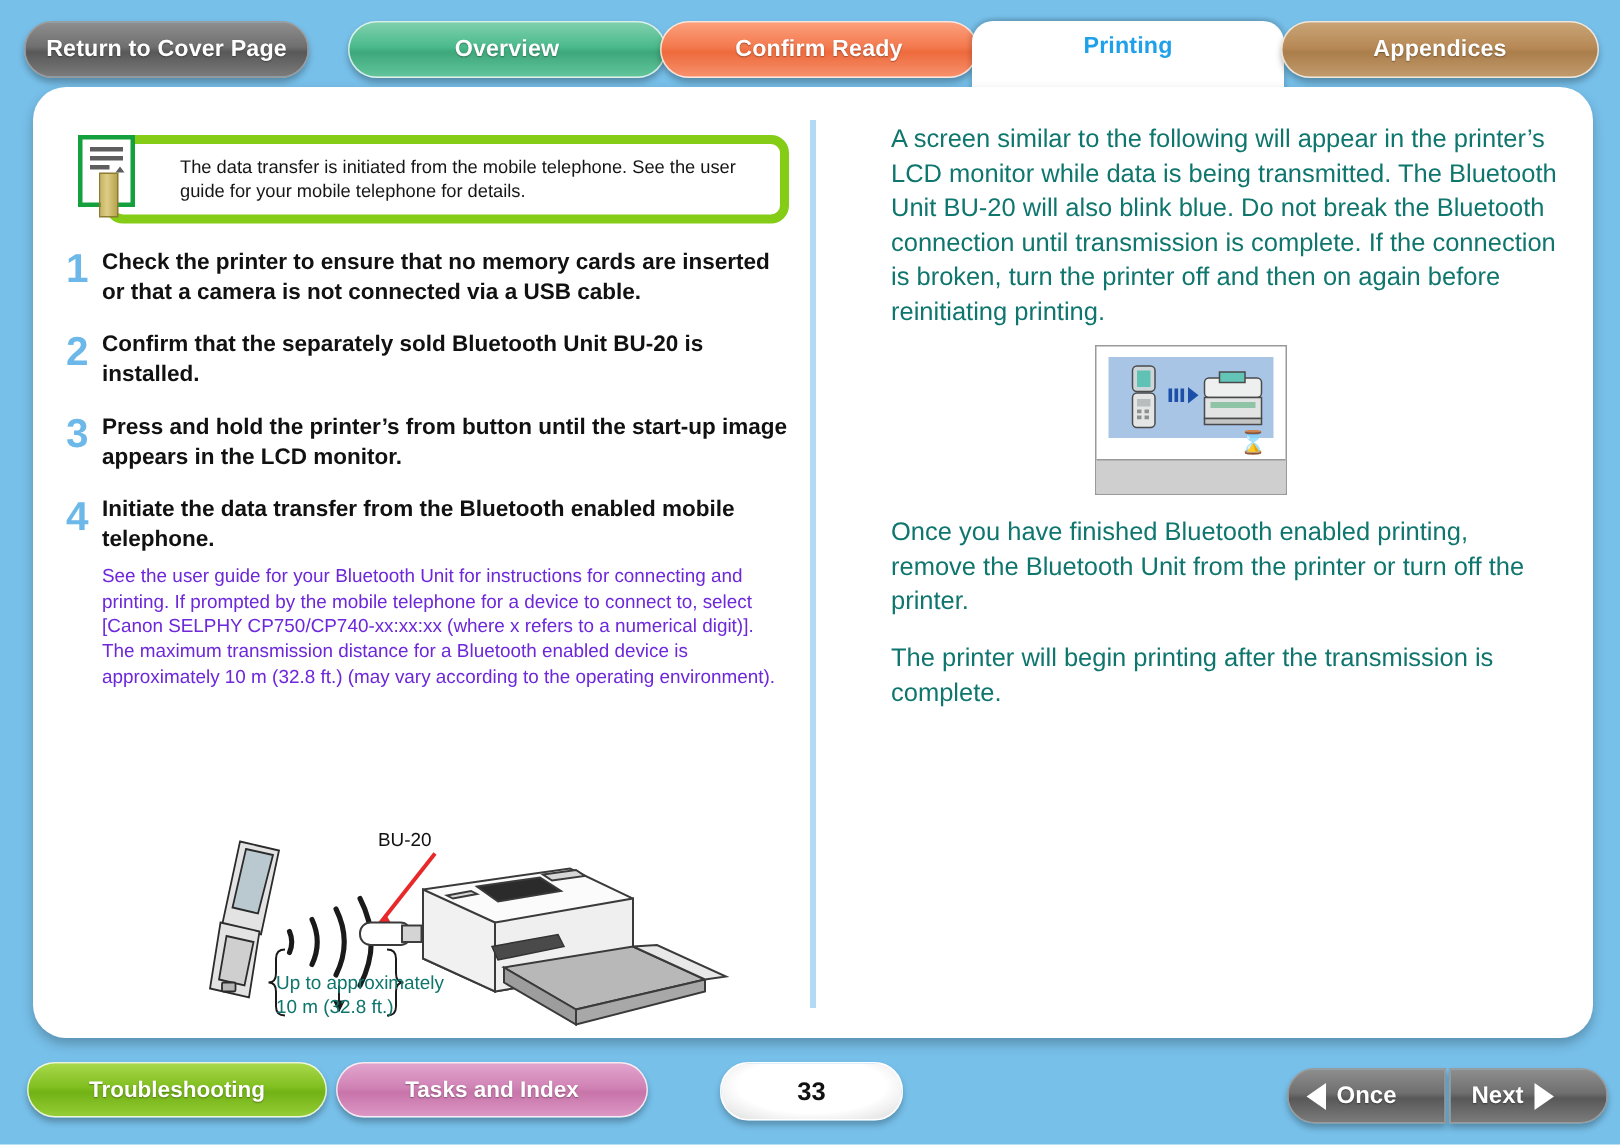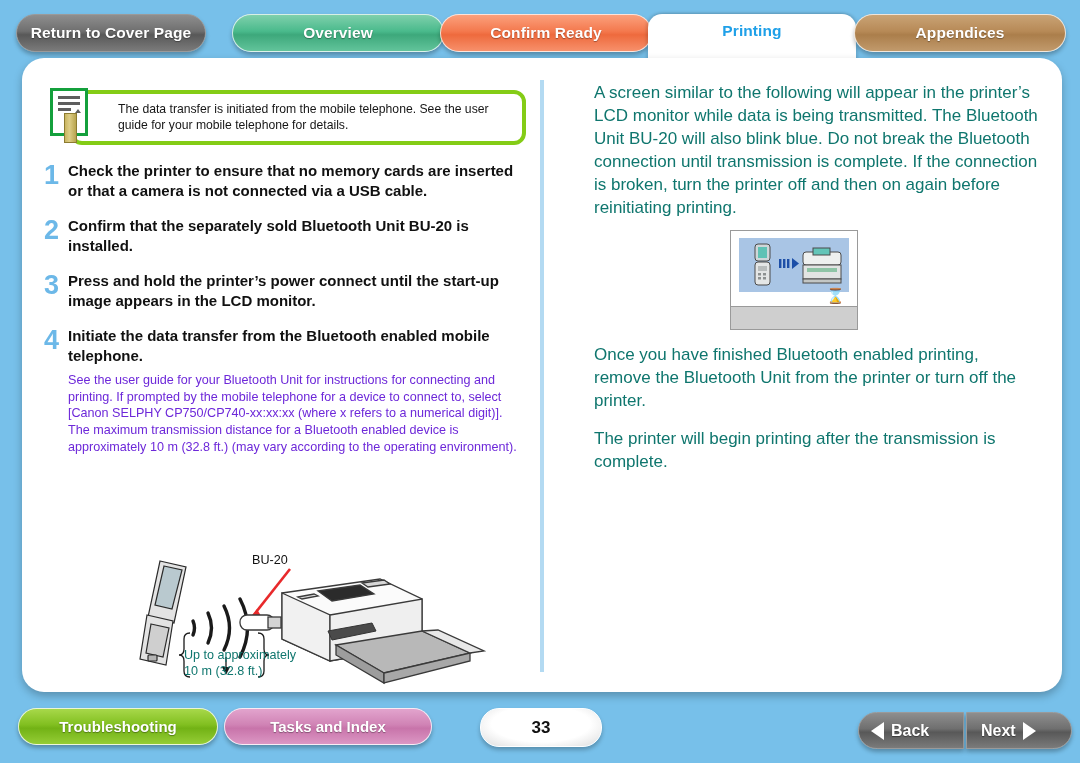--- a/index.html
+++ b/index.html
@@ -97,21 +97,21 @@
   .left-col {
     position: absolute;
     left: 22px; top: 32px;
     width: 482px;
   }
 
   
   .note {
     position: relative;
     margin-left: 26px;
-    border: 4px solid #84cc16;
+    border: 6px solid #84cc16;
     border-radius: 12px;
     min-height: 46px;
     padding: 8px 10px 8px 44px;
     box-sizing: border-box;
     background: #fff;
   }
   .note-text {
     font-size: 12.2px;
     color: #161616;
     line-height: 1.28;
@@ -379,21 +379,21 @@
       <div class="step-body">Check the printer to ensure that no memory cards are inserted or that a camera is not connected via a USB cable.</div>
     </div>
 
     <div class="step">
       <div class="step-num">2</div>
       <div class="step-body">Confirm that the separately sold Bluetooth Unit BU-20 is installed.</div>
     </div>
 
     <div class="step">
       <div class="step-num">3</div>
-      <div class="step-body">Press and hold the printer’s power connect until the start-up image appears in the LCD monitor.</div>
+      <div class="step-body">Press and hold the printer’s from button until the start-up image appears in the LCD monitor.</div>
     </div>
 
     <div class="step">
       <div class="step-num">4</div>
       <div class="step-body">Initiate the data transfer from the Bluetooth enabled mobile telephone.</div>
     </div>
     <div class="step-sub">See the user guide for your Bluetooth Unit for instructions for connecting and printing. If prompted by the mobile telephone for a device to connect to, select [Canon SELPHY CP750/CP740-xx:xx:xx (where x refers to a numerical digit)]. The maximum transmission distance for a Bluetooth enabled device is approximately 10 m (32.8 ft.) (may vary according to the operating environment).</div>
   </div>
 
   <div class="illus">
@@ -511,18 +511,18 @@
   <div class="btn tasks">
     <span>Tasks and Index</span>
   </div>
   <div class="pagenum">
     <span>33</span>
   </div>
 </div>
 
 <div class="navbtn back">
   <span class="tri-left"></span>
-  <span>Back</span>
+  <span>Once</span>
 </div>
 <div class="navbtn next">
   <span>Next</span>
   <span class="tri-right"></span>
 </div>
 
 </body></html>

